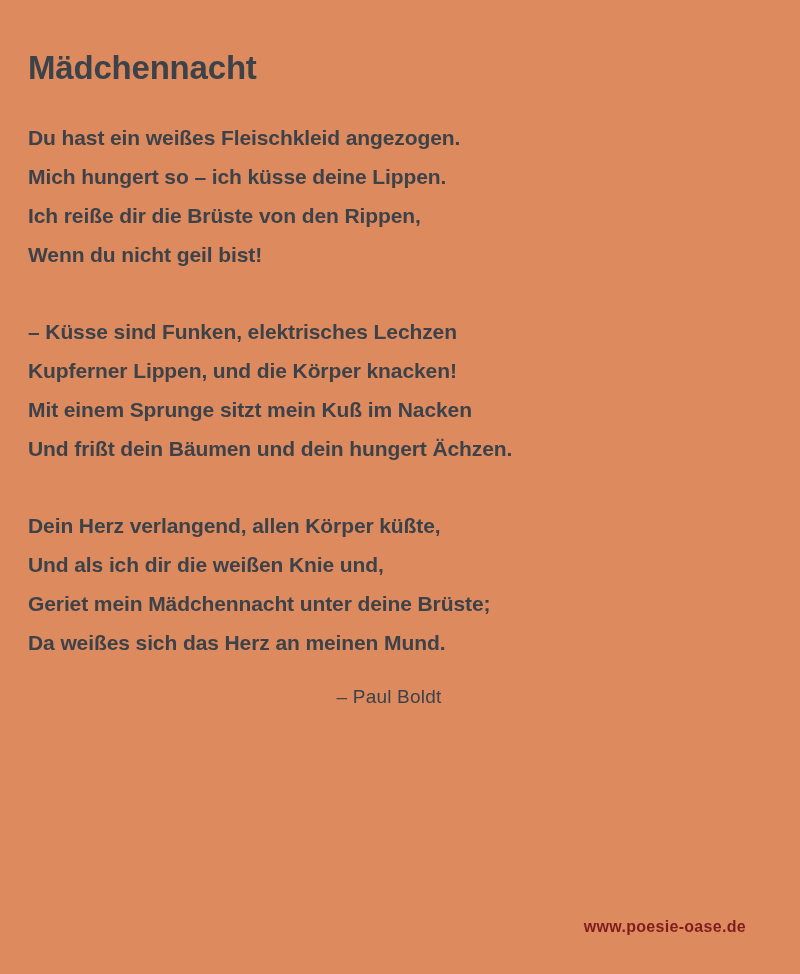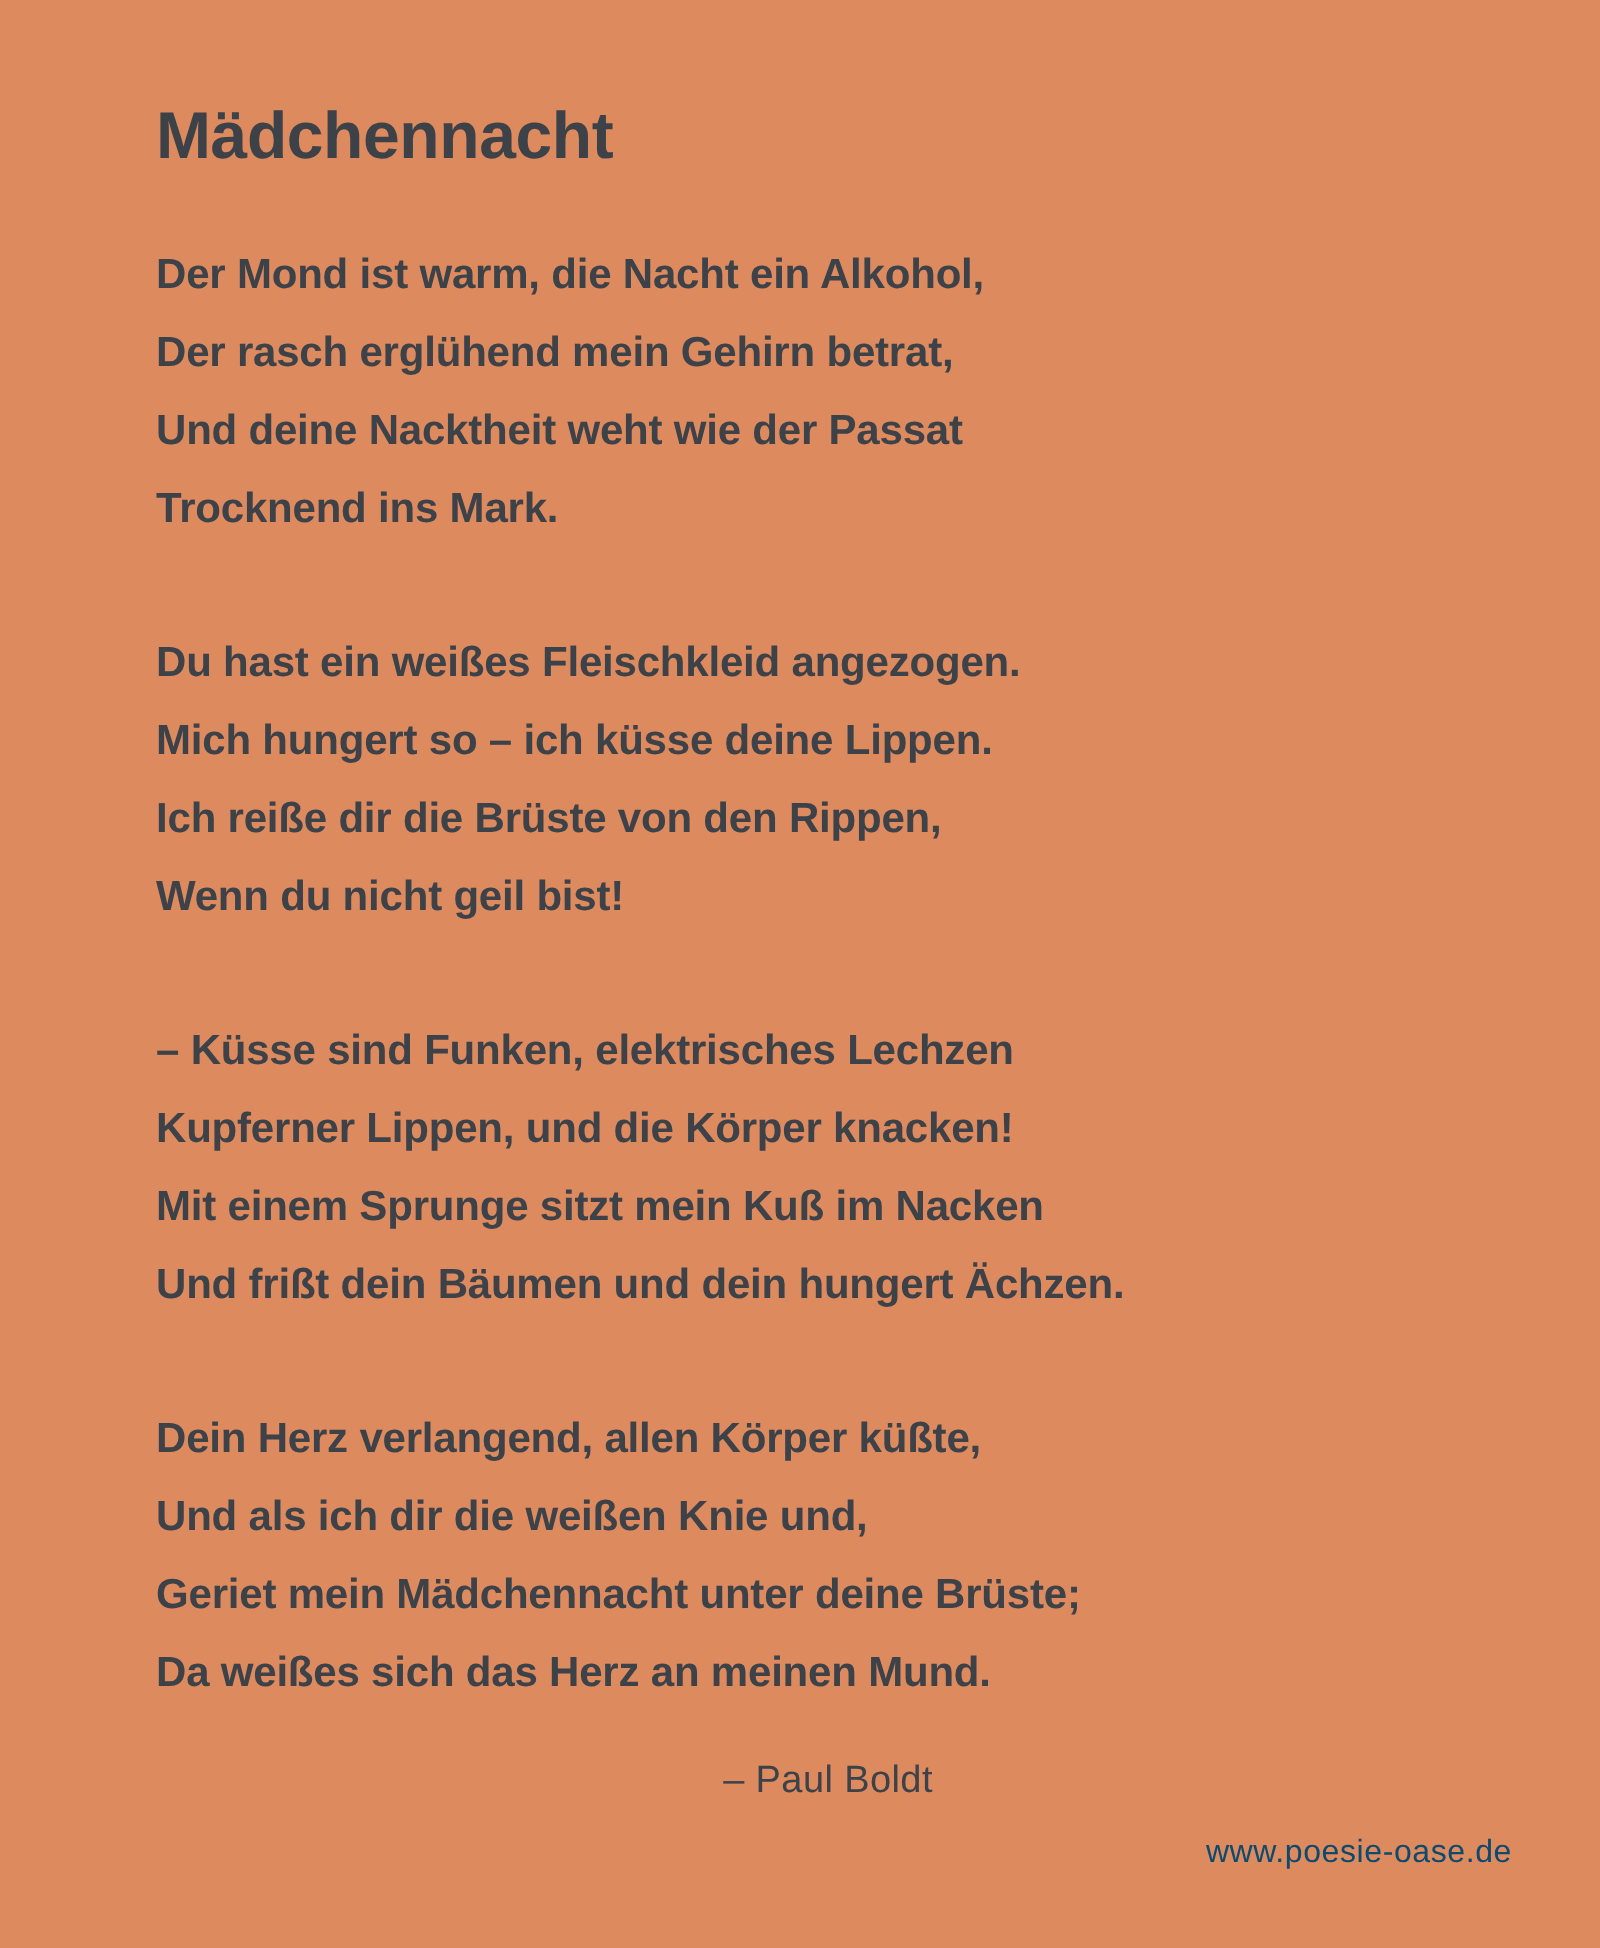--- a/index.html
+++ b/index.html
@@ -12,21 +12,21 @@
     background: #dd8a5f;
     font-family: "Liberation Sans", sans-serif;
     color: #3d4249;
     overflow: hidden;
   }
   .page {
     position: relative;
     width: 800px;
     height: 974px;
     box-sizing: border-box;
-    padding: 48px 50px 0 78px;
+    padding: 48px 50px 0 28px;
   }
   .poem-title {
     font-size: 33px;
     font-weight: bold;
     letter-spacing: -0.2px;
     margin: 0 0 30px 0;
     line-height: 1.2;
     color: #3d4249;
   }
   .stanza {
@@ -43,41 +43,35 @@
   .author {
     font-size: 19px;
     font-weight: normal;
     color: #3d4249;
     margin-top: -14px;
     letter-spacing: 0.2px;
     text-align: center;
   }
   .footer {
     position: absolute;
-    right: 44px;
+    right: 54px;
     bottom: 38px;
     font-size: 16px;
-    font-weight: normal;
+    font-weight: bold;
     letter-spacing: 0.3px;
-    color: #0c4a6e;
+    color: #7f1d1d;
   }
 </style>
 </head>
 <body>
 
 <div class="page">
 
   <h1 class="poem-title">Mädchennacht</h1>
 
-  <div class="stanza">
-    <div class="line">Der Mond ist warm, die Nacht ein Alkohol,</div>
-    <div class="line">Der rasch erglühend mein Gehirn betrat,</div>
-    <div class="line">Und deine Nacktheit weht wie der Passat</div>
-    <div class="line">Trocknend ins Mark.</div>
-  </div>
 
   <div class="stanza">
     <div class="line">Du hast ein weißes Fleischkleid angezogen.</div>
     <div class="line">Mich hungert so – ich küsse deine Lippen.</div>
     <div class="line">Ich reiße dir die Brüste von den Rippen,</div>
     <div class="line">Wenn du nicht geil bist!</div>
   </div>
 
   <div class="stanza">
     <div class="line">– Küsse sind Funken, elektrisches Lechzen</div>

